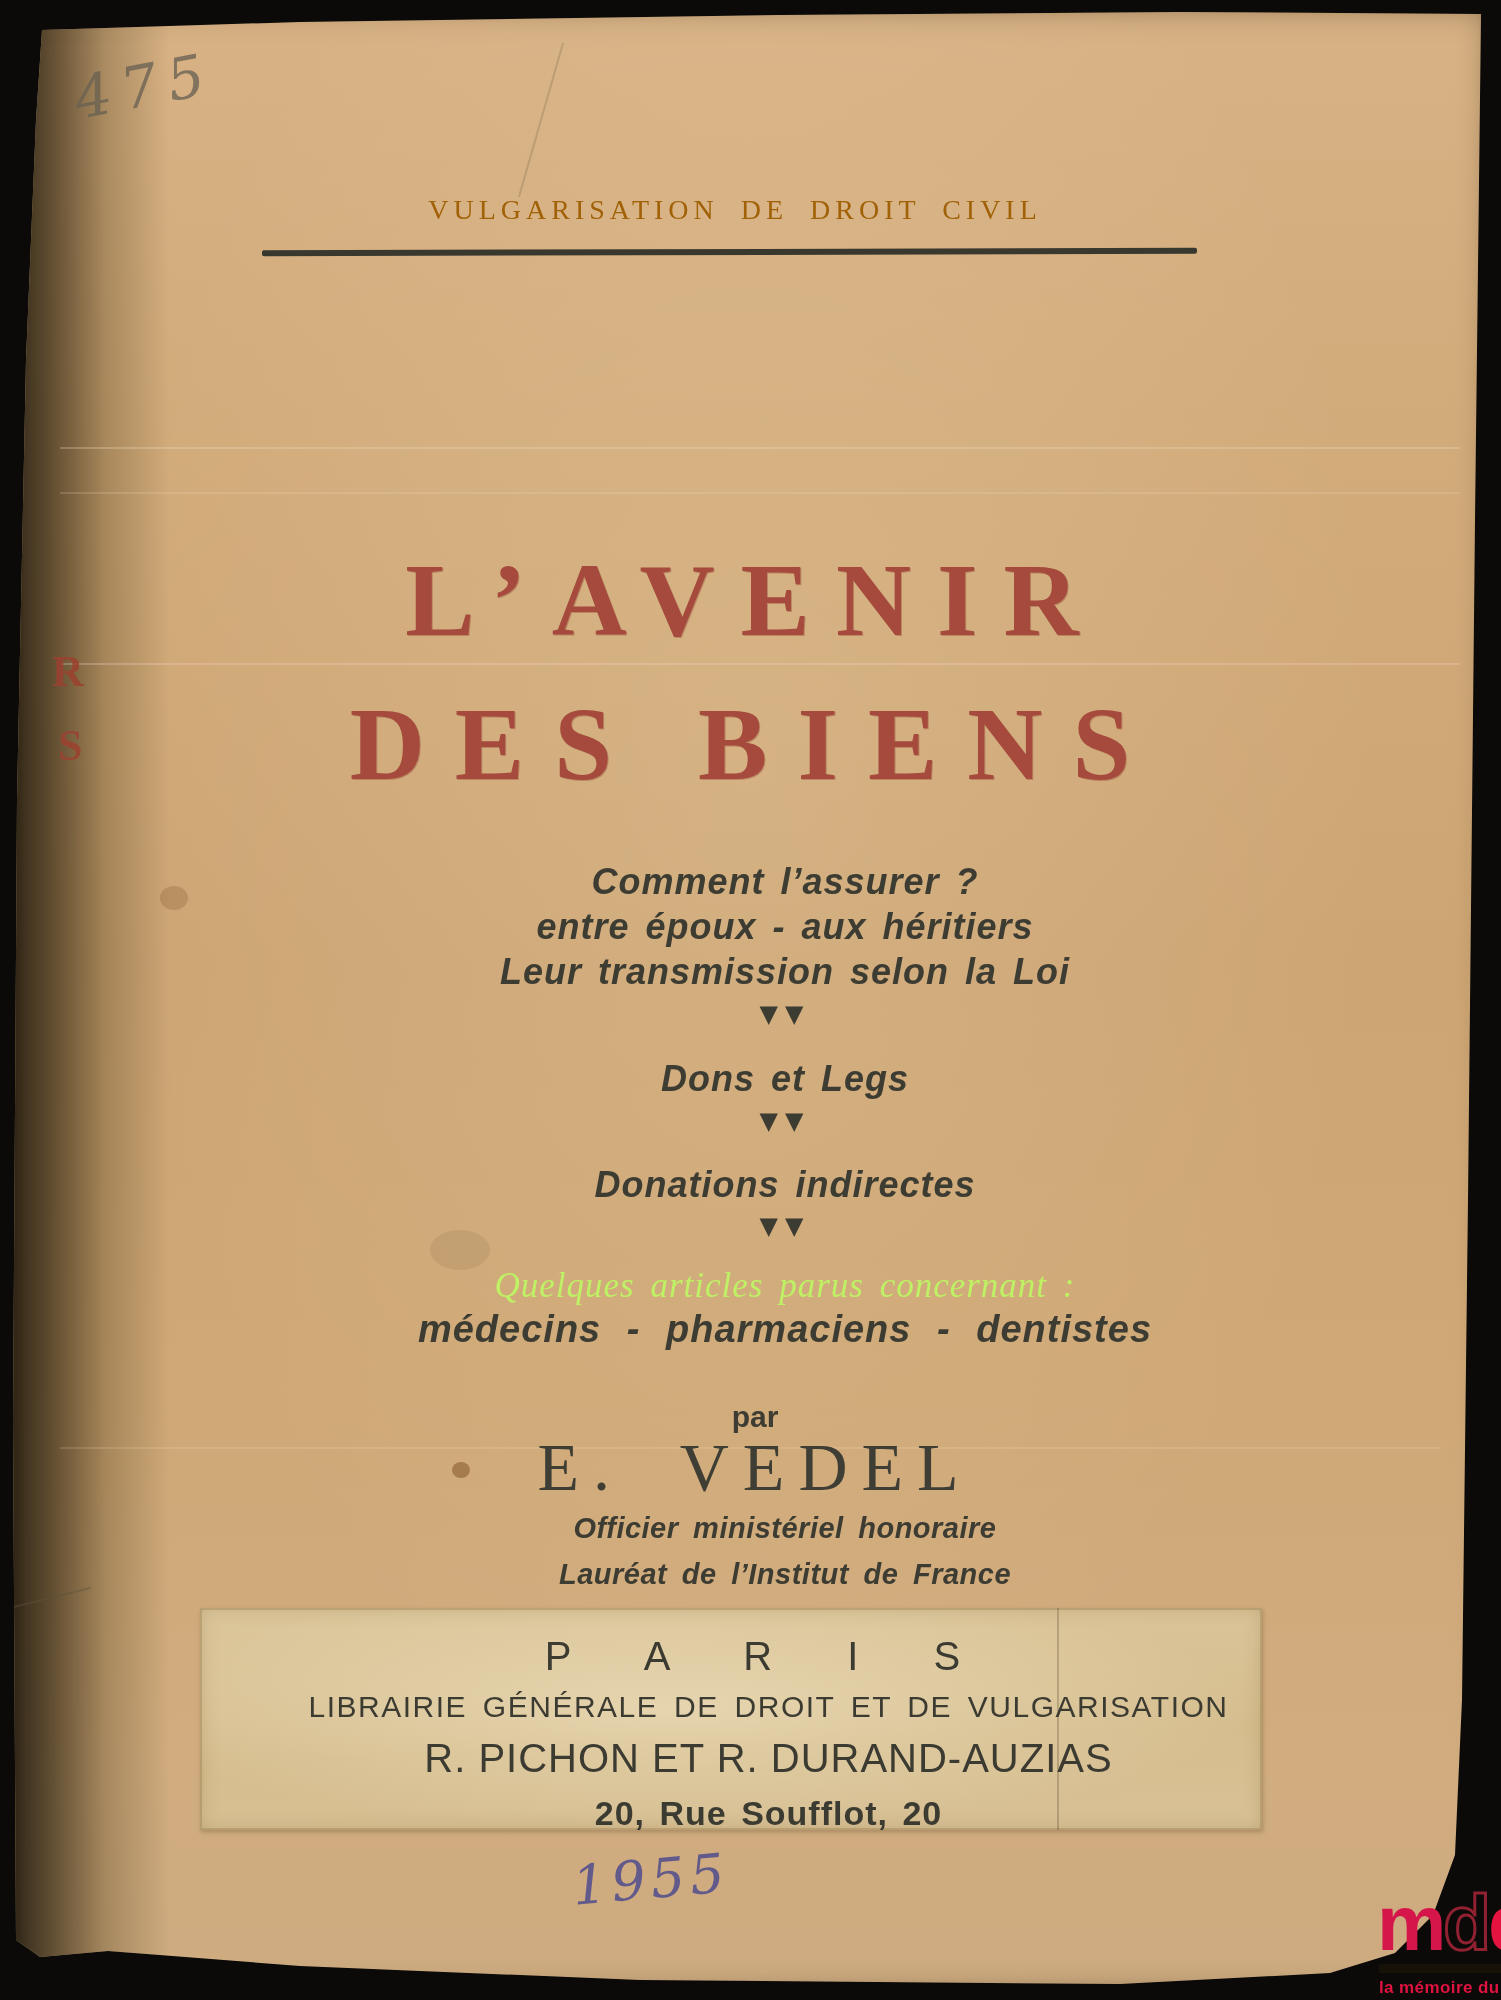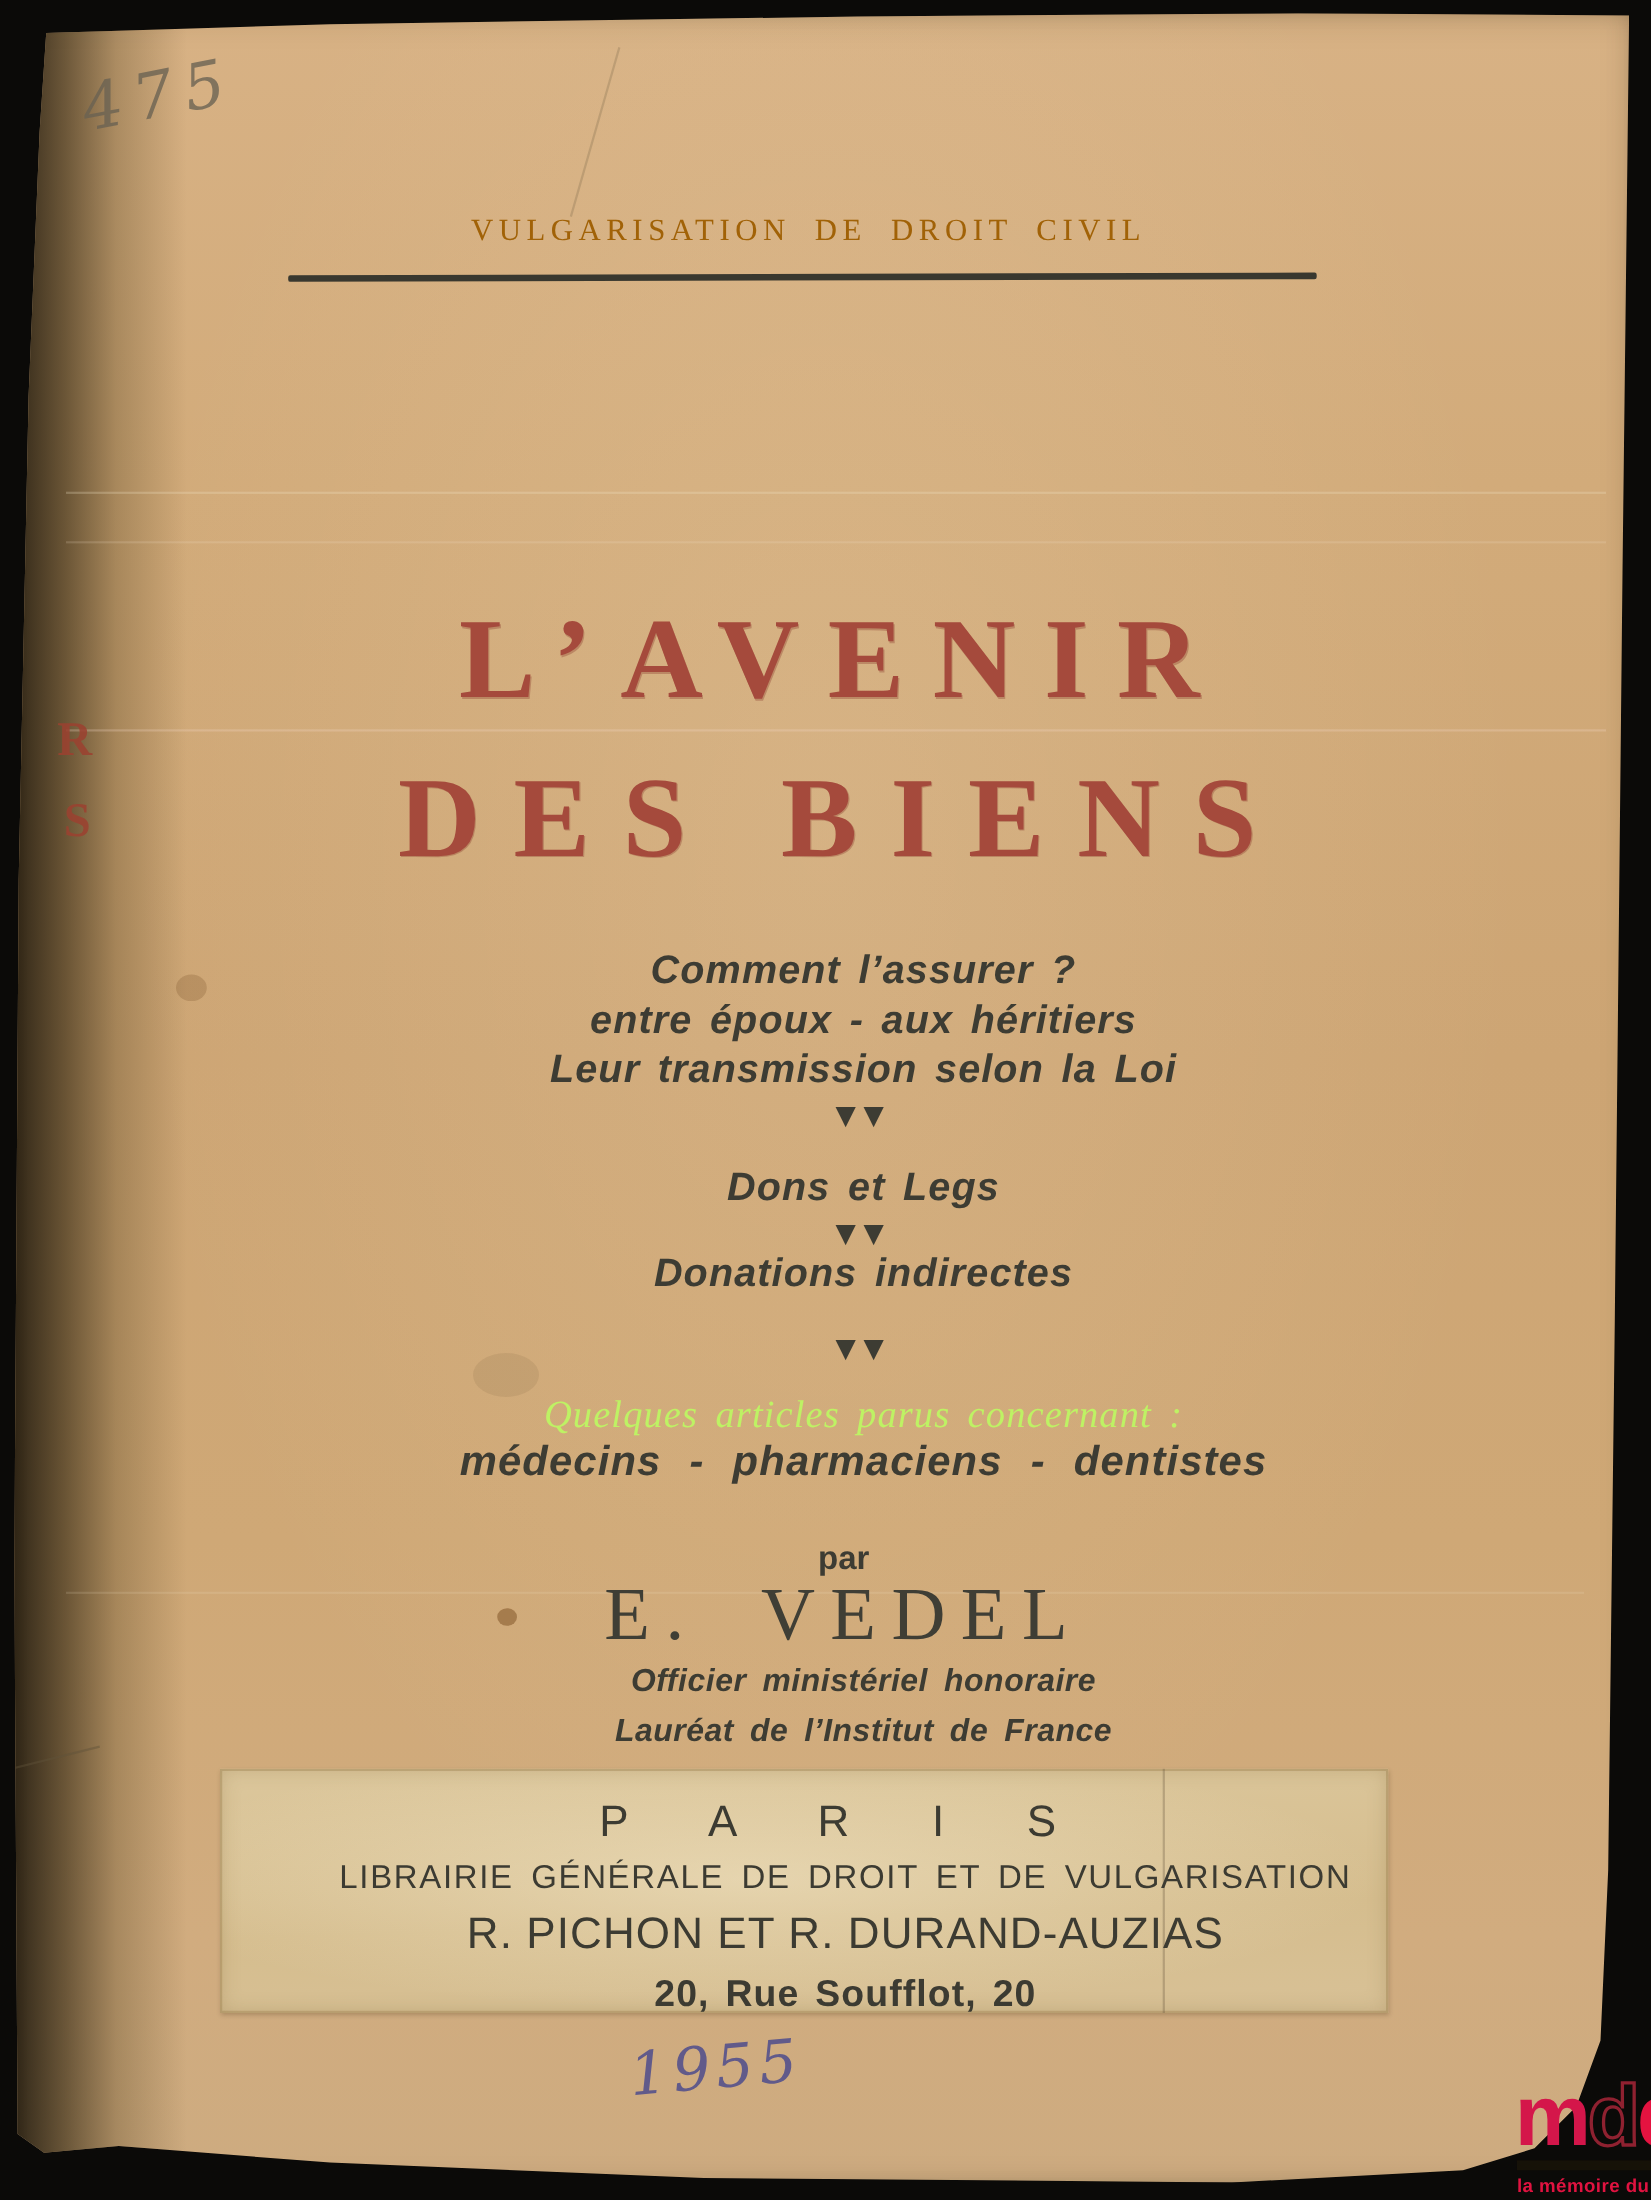--- a/index.html
+++ b/index.html
@@ -32,21 +32,21 @@
     box-shadow:
       inset -20px 0 34px -14px rgba(45,32,14,.65),
       inset 0 20px 34px -16px rgba(70,54,26,.5),
       inset 0 -18px 30px -14px rgba(55,42,20,.55);
   }
   .streak{position:absolute;height:2px;background:rgba(242,230,206,.26);}
   .stain{position:absolute;border-radius:50%;}
   .crease{position:absolute;background:rgba(95,82,58,.45);}
 
   
-  .ctr{position:absolute;left:52px;width:1430px;text-align:center;}   
+  .ctr{position:absolute;left:40px;width:1430px;text-align:center;}   
   .ctr2{position:absolute;left:100px;width:1370px;text-align:center;font-style:italic;} 
 
   .ink{color:#3d3c33;}
   .collection{
     font-family:"Liberation Serif",serif;font-size:28px;letter-spacing:5px;word-spacing:10px;
     color:#a16207;top:194px;
   }
   .rule{position:absolute;left:262px;top:249px;width:935px;height:6px;background:#39382f;
     transform:rotate(-.15deg);border-radius:2px;}
 
@@ -148,21 +148,21 @@
 <div class="ctr title title2">DES BIENS</div>
 
 <div class="ctr2 sub ink" style="top:861px;">Comment l’assurer ?</div>
 <div class="ctr2 sub ink" style="top:906px;">entre époux - aux héritiers</div>
 <div class="ctr2 sub ink" style="top:951px;">Leur transmission selon la Loi</div>
 <div class="ctr2 orn" style="top:1000px;">▼▼</div>
 
 <div class="ctr2 sub ink" style="top:1058px;">Dons et Legs</div>
 <div class="ctr2 orn" style="top:1107px;">▼▼</div>
 
-<div class="ctr2 sub ink" style="top:1136px;">Donations indirectes</div>
+<div class="ctr2 sub ink" style="top:1164px;">Donations indirectes</div>
 <div class="ctr2 orn" style="top:1212px;">▼▼</div>
 
 <div class="ctr2 script" style="top:1266px;">Quelques articles parus concernant :</div>
 <div class="ctr2 subjects ink" style="top:1308px;">médecins - pharmaciens - dentistes</div>
 
 <div class="ctr par ink" style="top:1400px;">par</div>
 <div class="ctr author" style="top:1428px;">E. VEDEL</div>
 <div class="ctr2 atitle ink" style="top:1512px;">Officier ministériel honoraire</div>
 <div class="ctr2 atitle ink" style="top:1558px;">Lauréat de l’Institut de France</div>
 

